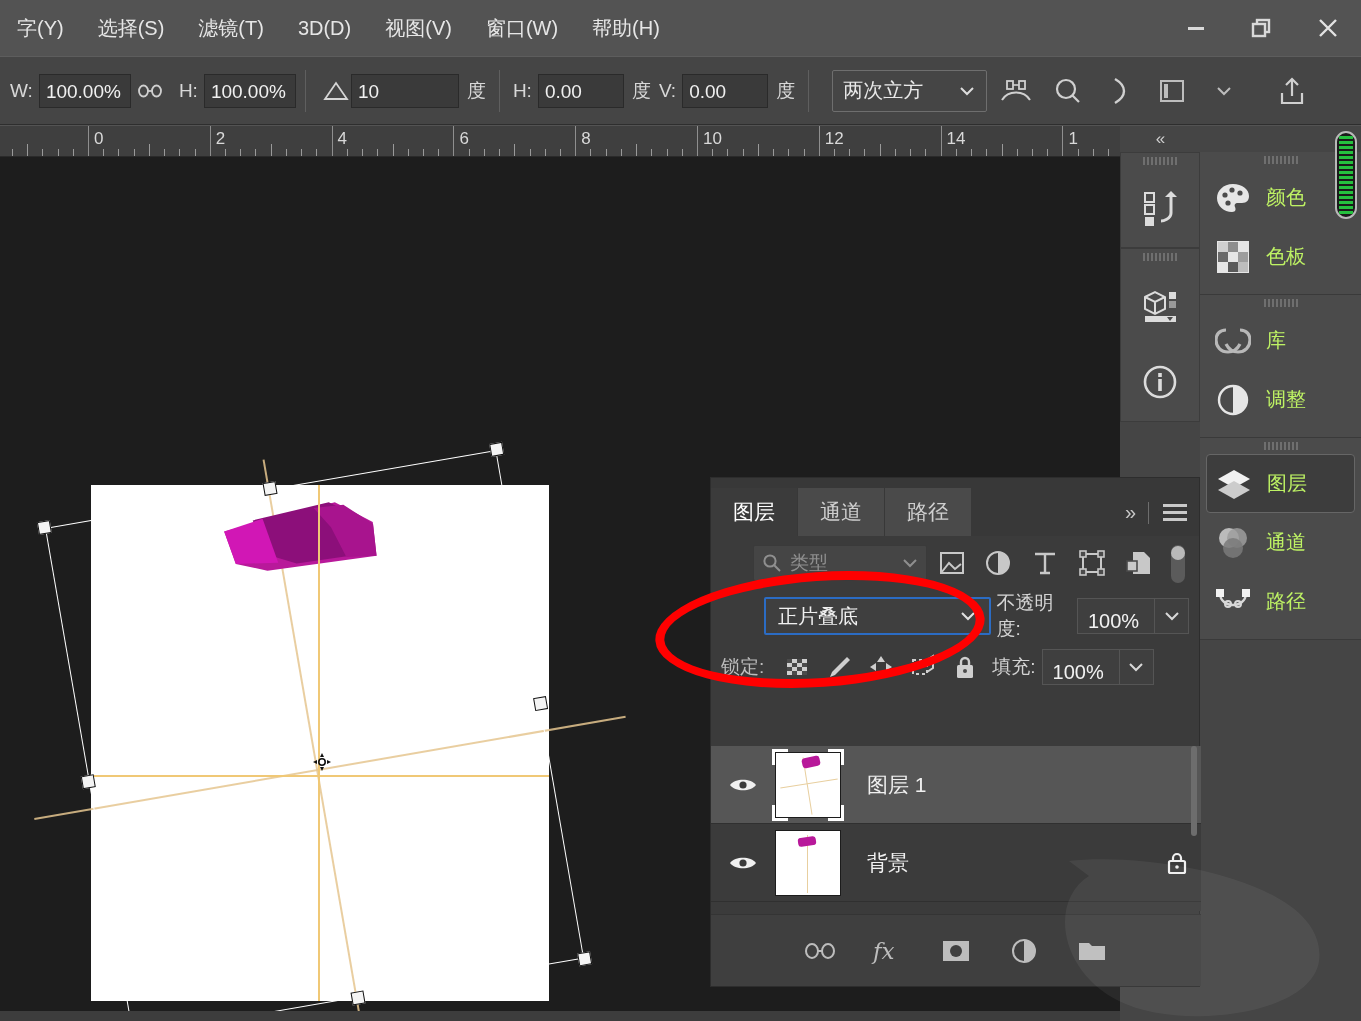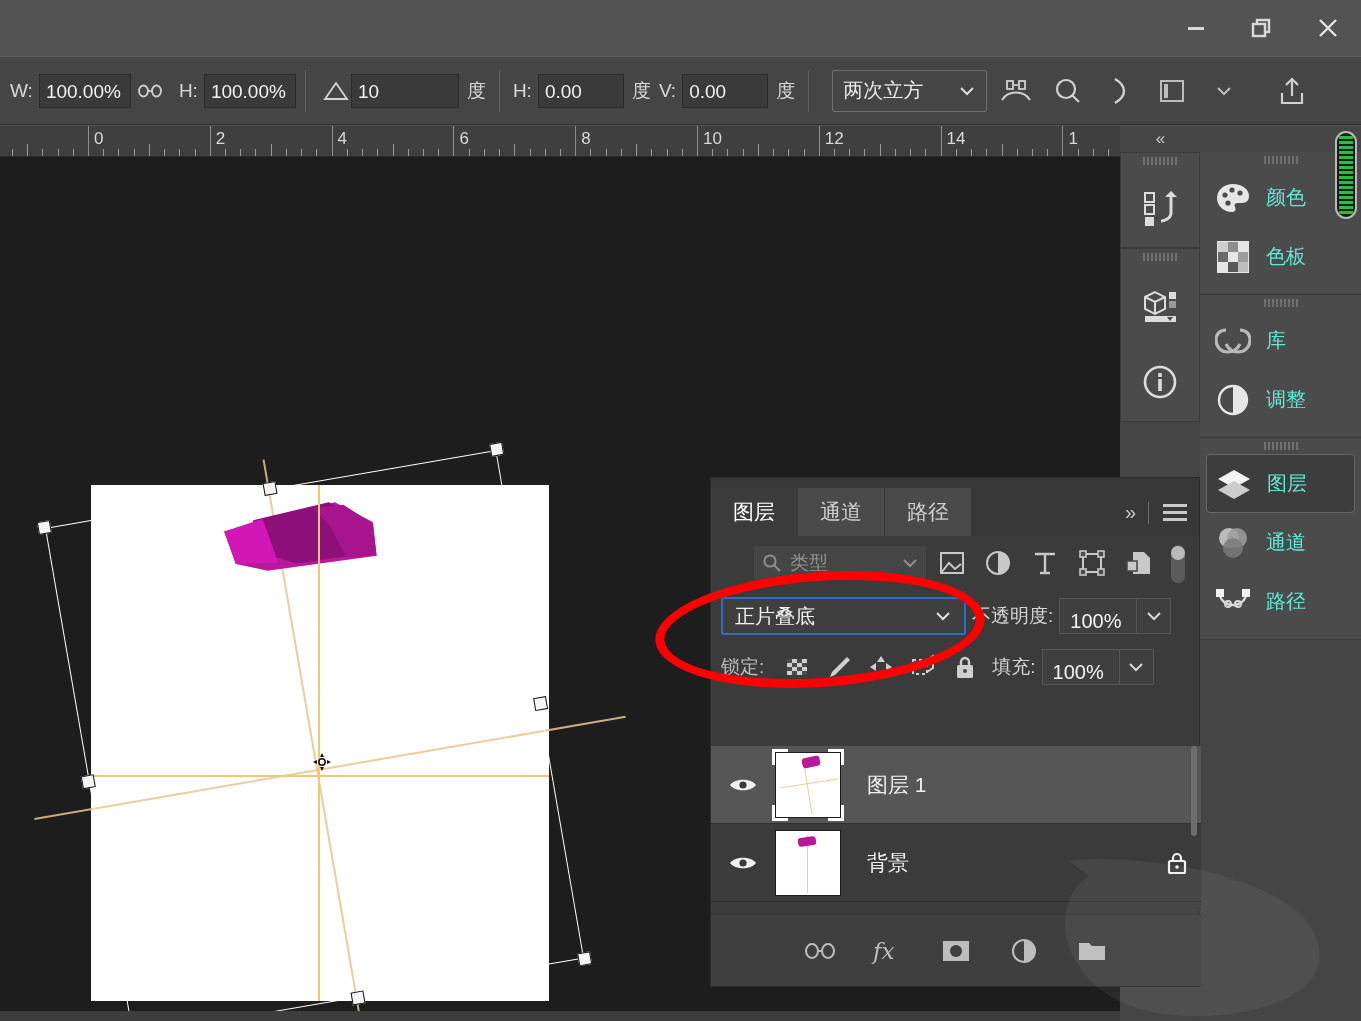--- a/index.html
+++ b/index.html
@@ -73,21 +73,21 @@
   .grip i { display:block; width:34px; height:8px;
             background-image:repeating-linear-gradient(90deg,#6f6f6f 0,#6f6f6f 2px,transparent 2px,transparent 4px); }
   .rail-btn { height:78px; display:flex; align-items:center; justify-content:center; }
 
   
   .rail2 { position:absolute; left:1200px; top:126px; width:161px; height:895px; background:#454545; }
   .rail2-top { height:26px; display:flex; align-items:center; justify-content:flex-end; padding-right:8px; }
   .r2grp { background:#4b4b4b; border-bottom:1px solid #3a3a3a; padding-bottom:8px; }
   .r2item { display:flex; align-items:center; height:59px; padding-left:14px; gap:14px; }
   .r2item.active { background:#3d3d3d; border:1px solid #666; border-radius:4px; margin:0 6px; padding-left:8px; }
-  .r2lab { font-size:20px; color:#5eead4; }
+  .r2lab { font-size:20px; color:#bef264; }
   .r2ico { width:38px; height:38px; display:flex; align-items:center; justify-content:center; }
 
   
   .greenbar { position:absolute; right:4px; top:131px; width:22px; height:88px; background:#1b1b1b;
               border:2px solid #b9b9b9; border-radius:11px; overflow:hidden; padding:3px 2px; }
   .greenbar i { display:block; width:100%; height:100%;
        background-image:repeating-linear-gradient(180deg,#25c13e 0,#25c13e 3px,#1b1b1b 3px,#1b1b1b 5px); }
 
   
   .layers { position:absolute; left:710px; top:477px; width:490px; height:510px; background:#3b3b3b;
@@ -104,21 +104,21 @@
 
   .ly-filter { display:flex; align-items:center; height:54px; padding:0 10px; gap:2px;margin-left:32px; }
   .filt-box { display:flex; align-items:center; width:178px; height:36px; background:#454545;
               border:1px solid #3a3a3a; border-radius:2px; padding:0 8px; gap:8px; }
   .filt-box span { font-size:19px; color:#8f8f8f; flex:1; }
   .fico { width:46px; height:40px; display:flex; align-items:center; justify-content:center; }
   .toggle { width:22px; height:40px; display:flex; align-items:flex-start; justify-content:center; margin-left:4px; }
 
   .ly-blend { display:flex; align-items:center; height:52px; padding:0 10px; gap:0; }
   .blend-sel { width:245px; height:38px; background:#3f3f3f; border:2px solid #2b6cc4; border-radius:2px;
-               display:flex; align-items:center; justify-content:space-between; padding:0 12px; }
+               display:flex; align-items:center; justify-content:space-between; padding:0 12px;margin-left:43px; }
   .blend-sel span { font-size:20px; color:#f0f0f0; }
   .op-lab { font-size:19px; color:#d4d4d4; margin-left:6px; }
   .num-box { display:flex; align-items:flex-end; background:#3f3f3f; border:1px solid #555; height:36px; margin-left:6px; }
   .num-box b { font-weight:normal; font-size:20px; color:#f2f2f2; padding:0 10px; min-width:76px; text-align:left; }
   .num-box .spin { width:34px; height:100%; border-left:1px solid #555; display:flex; align-items:center; justify-content:center; }
 
   .ly-lock { display:flex; align-items:center; height:50px; padding:0 10px; gap:0; }
   .lock-lab { font-size:19px; color:#bdbdbd; margin-right:12px; }
   .lico { width:42px; height:38px; display:flex; align-items:center; justify-content:center; }
 
@@ -153,20 +153,29 @@
   .watermark { position:absolute; right:2px; bottom:0px; width:330px; height:180px; opacity:.055; pointer-events:none; }
   
   .docscroll { position:absolute; left:0; bottom:0; width:1120px; height:10px; background:#3d3d3d; }
 </style>
 </head>
 <body>
 
 <div id="app">
 
   <div class="menubar">
+    <div class="menu-items" id="menu-items">
+        <div class="menu-item">字(Y)</div>
+        <div class="menu-item">选择(S)</div>
+        <div class="menu-item">滤镜(T)</div>
+        <div class="menu-item">3D(D)</div>
+        <div class="menu-item">视图(V)</div>
+        <div class="menu-item">窗口(W)</div>
+        <div class="menu-item">帮助(H)</div>
+      </div>
     <div class="winbtns">
       <div class="winbtn">
         <svg width="22" height="22" viewBox="0 0 22 22">
             <rect x="3" y="10" width="16" height="3" fill="#d9d9d9"></rect>
           </svg>
       </div>
       <div class="winbtn">
         <svg width="26" height="26" viewBox="0 0 26 26">
           <rect x="8" y="5" width="12" height="12" fill="none" stroke="#d9d9d9" stroke-width="2.4"></rect>
           <rect x="4" y="9" width="12" height="12" fill="#535353" stroke="#d9d9d9" stroke-width="2.4"></rect>

